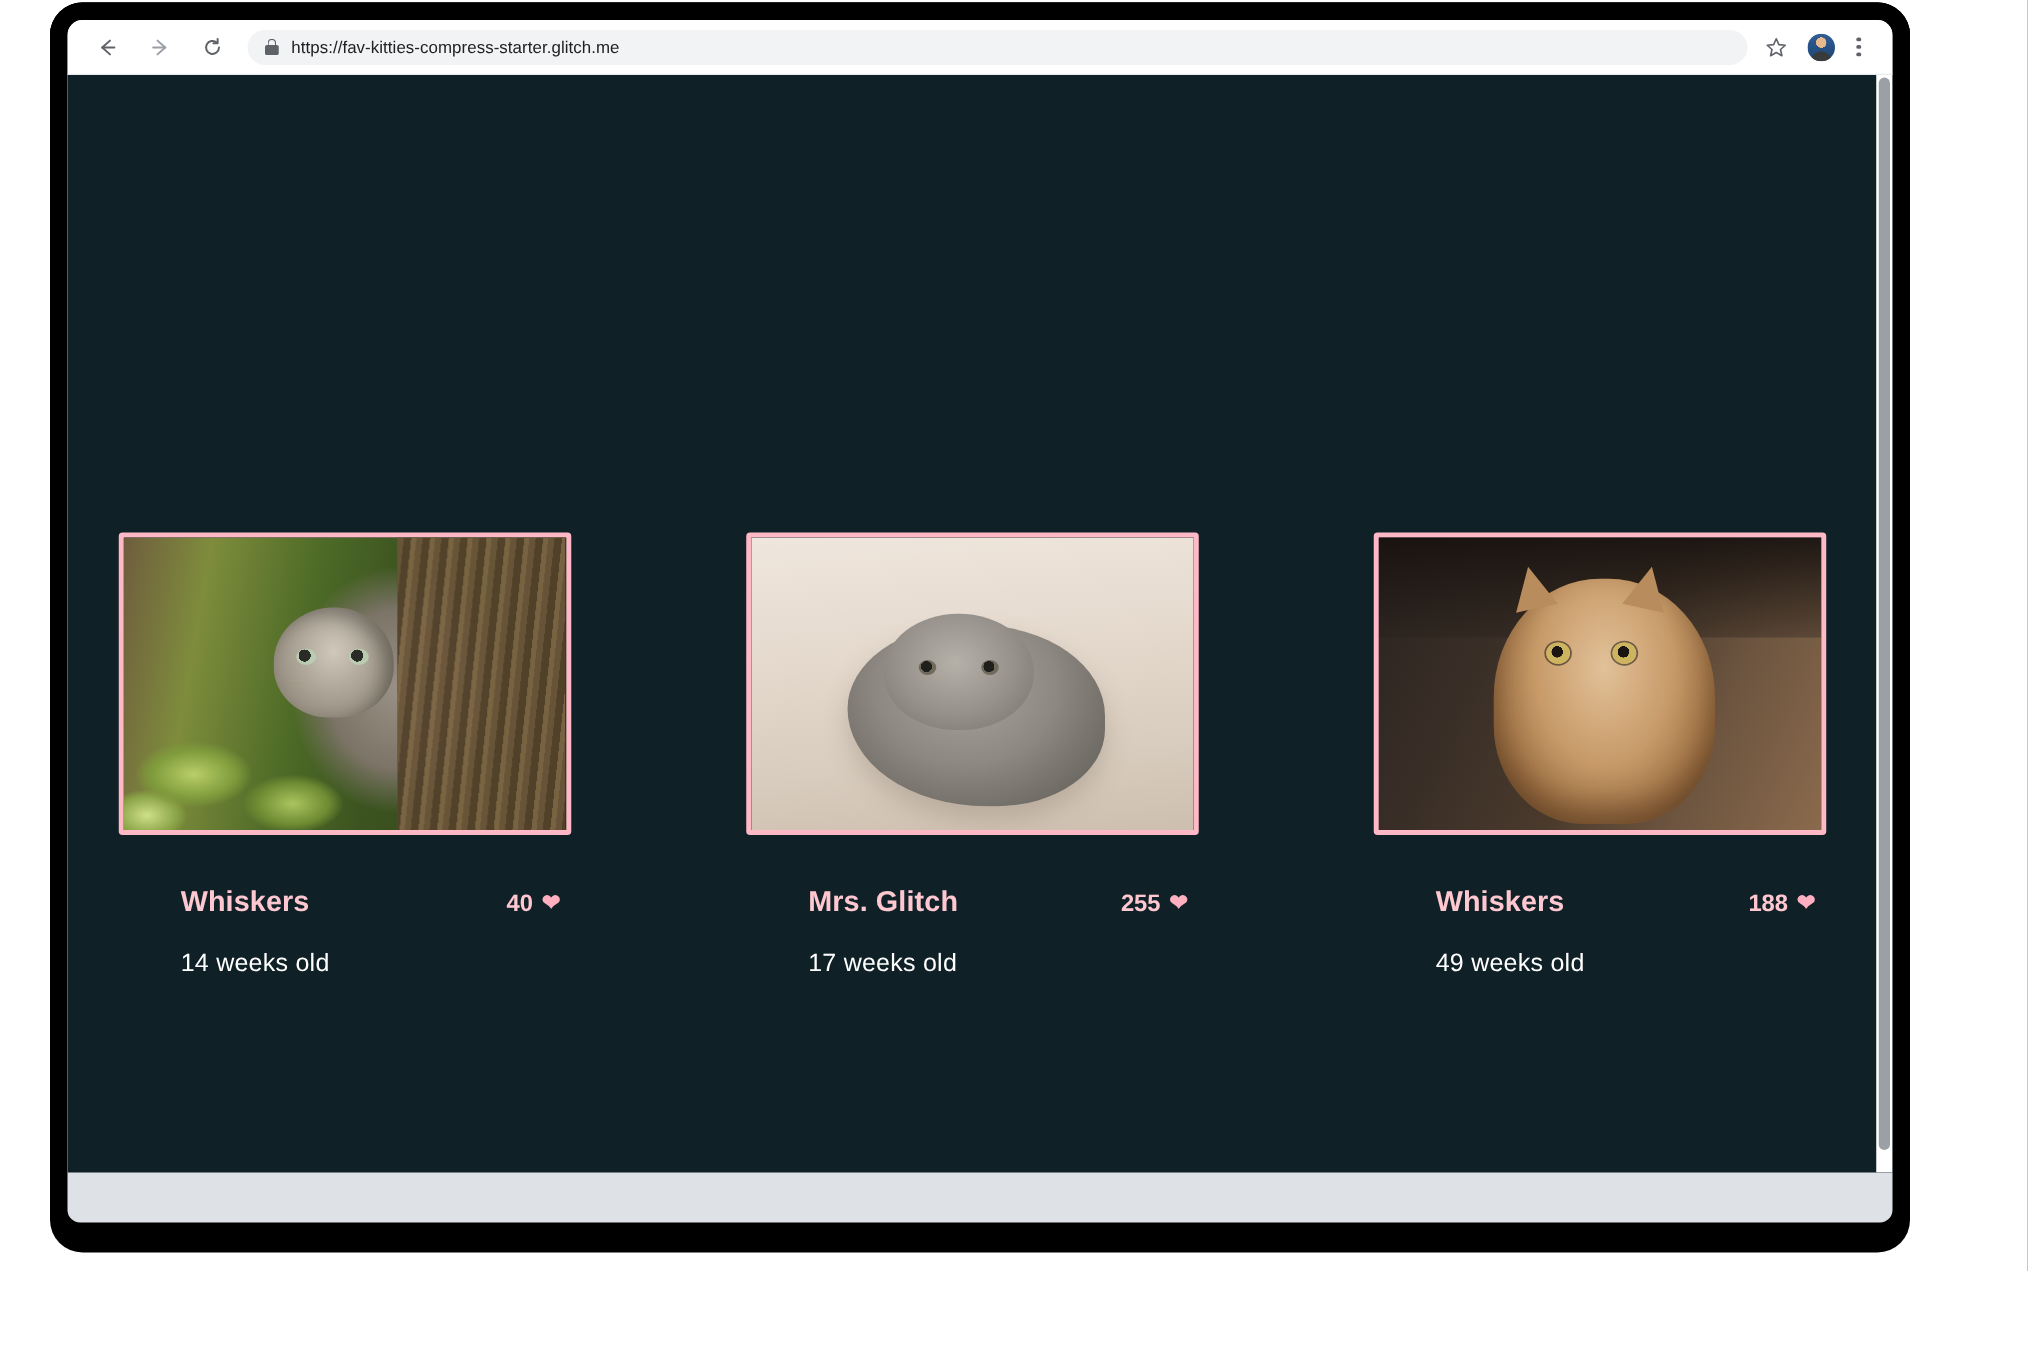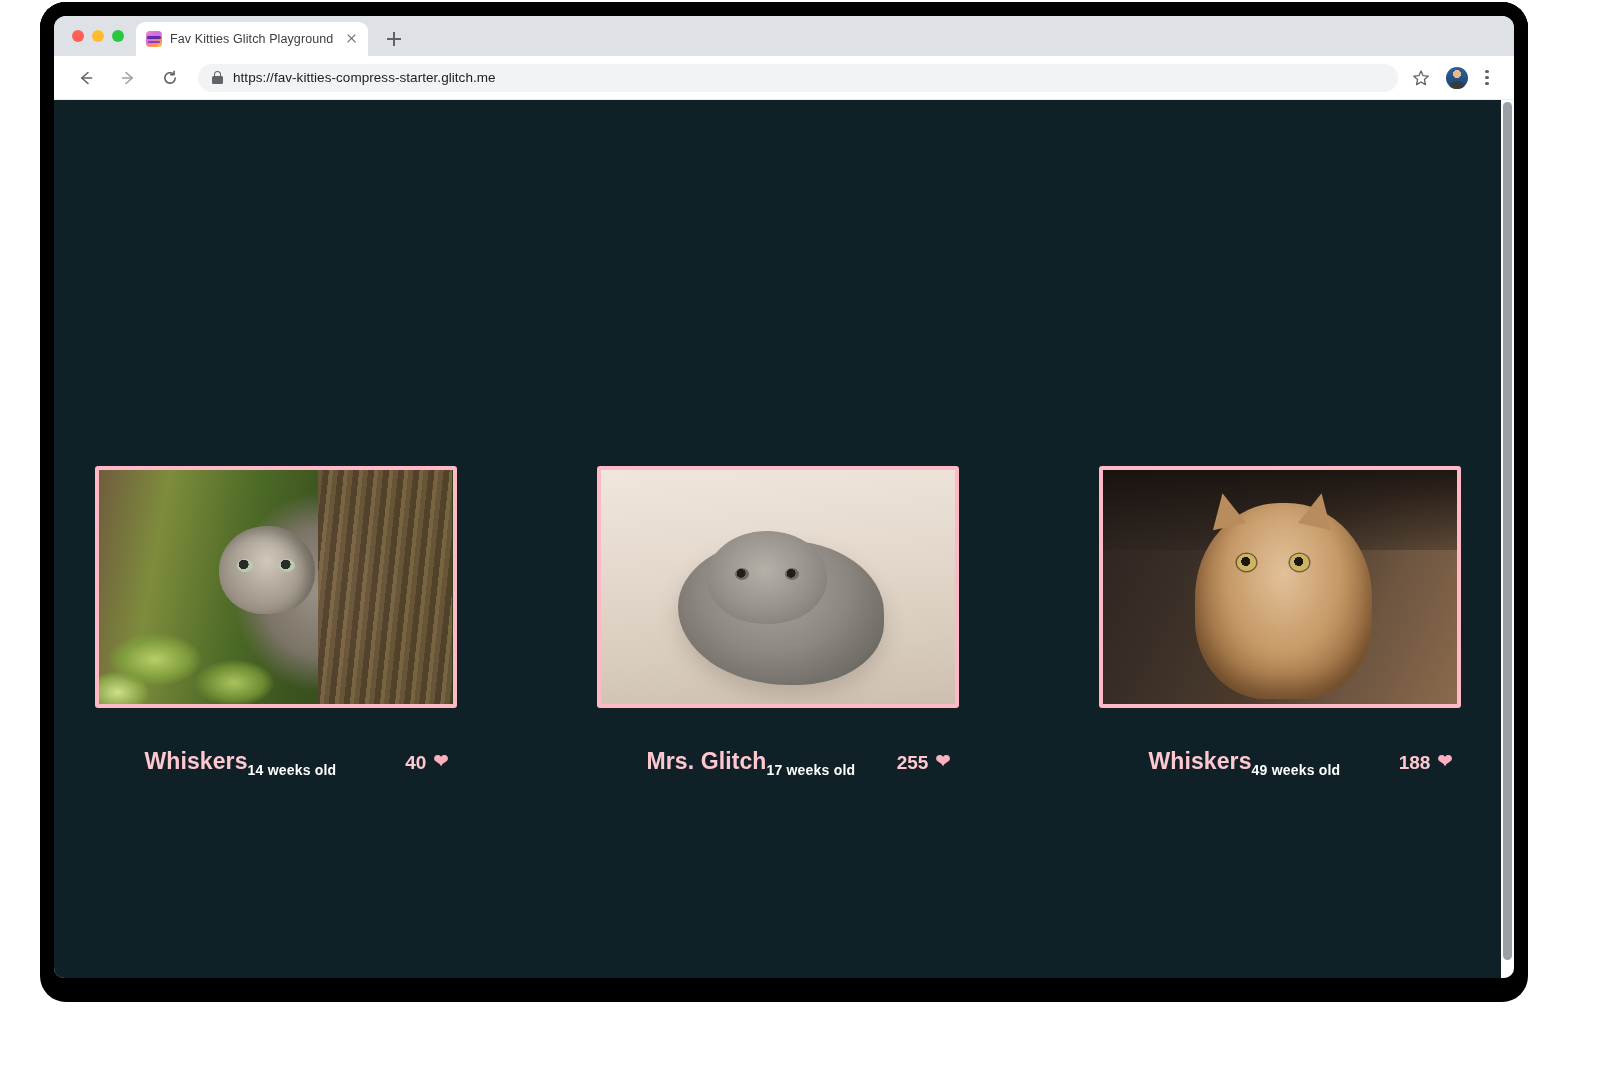--- a/index.html
+++ b/index.html
@@ -381,32 +381,32 @@
   }
   .kitten3-ear.l { left: 30%; transform: rotate(-12deg); }
   .kitten3-ear.r { left: 56%; transform: rotate(12deg); }
 
   .card-meta {
     margin-top: 40px;
     display: flex;
     align-items: baseline;
     padding: 0 8px 0 50px;
   }
-  .meta-left { display: flex; flex-direction: row; }
+  .meta-left { display: flex; flex-direction: column; }
   .kitty-name {
     font-size: 23px;
     font-weight: 700;
     color: #ffc8d0;
     letter-spacing: .1px;
     line-height: 1.15;
   }
   .kitty-age {
-    margin-top: 14px;
-    font-size: 14px;
-    font-weight: 700;
+    margin-top: 26px;
+    font-size: 20px;
+    font-weight: 400;
     color: #ffffff;
     letter-spacing: .2px;
   }
   .likes {
     margin-left: auto;
     display: flex;
     gap: 7px;
     font-size: 19px;
     font-weight: 700;
     color: #ffc8d0;
@@ -431,35 +431,20 @@
   }
 </style>
 </head>
 <body>
 
 <div class="desktop">
   <div class="bezel"></div>
 
   <div class="browser-window">
 
-    <div class="tab-strip">
-      <div class="traffic-lights">
-        <span class="light red"></span>
-        <span class="light yellow"></span>
-        <span class="light green"></span>
-      </div>
-
-      <div class="tab">
-        <span class="favicon"></span>
-        <span class="tab-title">Fav Kitties Glitch Playground</span>
-        <span class="tab-close"></span>
-      </div>
-
-      <div class="new-tab"></div>
-    </div>
 
     <div class="toolbar">
       <div class="nav-btn back">
         <svg width="18" height="18" viewBox="0 0 18 18">
           <path d="M11 3.5 L4.8 9 L11 14.5" fill="none" stroke="#5f6368" stroke-width="1.6" stroke-linecap="round" stroke-linejoin="round"></path>
           <path d="M4.8 9 H14.5" stroke="#5f6368" stroke-width="1.6" stroke-linecap="round"></path>
         </svg>
       </div>
       <div class="nav-btn forward">
         <svg width="18" height="18" viewBox="0 0 18 18">

